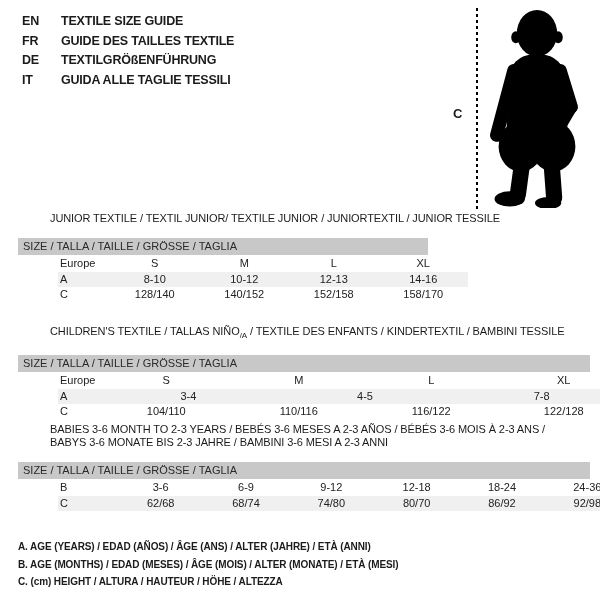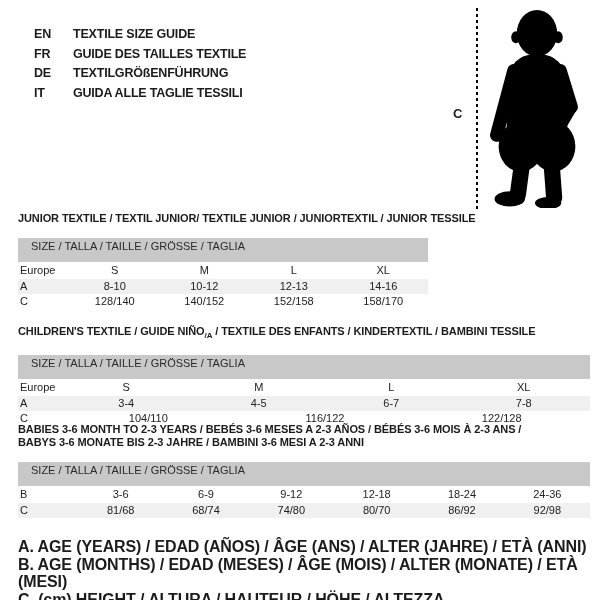--- a/index.html
+++ b/index.html
@@ -1,47 +1,47 @@
 <!DOCTYPE html>
 <html style="--bar-bg: #c8c8c8; --stripe-bg: #f0f0f0; --text: #1b1b1b; --silhouette: #000000;"><head>
 <meta charset="utf-8">
 <style>
   html,body{margin:0;padding:0;background:#fff;}
   .page{position:relative;width:600px;height:600px;background:#fff;overflow:hidden;
         font-family:"Liberation Sans", sans-serif;color:#1b1b1b;}
 
   
-  .langs{position:absolute;left:22px;top:25px;margin-left:12px;}
+  .langs{position:absolute;left:22px;top:12px;}
   .lang-row{display:flex;line-height:19.5px;font-size:12.5px;font-weight:bold;letter-spacing:-0.2px;}
   .lang-row .code{width:39px;}
 
   
   .figure{position:absolute;left:0;top:0;width:600px;height:215px;}
   .dotline{position:absolute;left:476px;top:8px;width:2px;height:202px;
            background:repeating-linear-gradient(to bottom,#000 0 3px,transparent 3px 6px);}
   .figlabel{position:absolute;left:453px;top:106px;font-size:13px;font-weight:bold;}
   .baby{position:absolute;left:486px;top:6px;width:102px;height:202px;}
 
   
   #tables .tsection{position:absolute;left:18px;}
   #tables .tsection:nth-child(1){top:212px;--tw:410px;--labelw:52px;}
   #tables .tsection:nth-child(2){top:325px;--tw:572px;--labelw:42px;}
   #tables .tsection:nth-child(3){top:423px;--tw:572px;--labelw:60px;}
-  .ttitle{font-size:11px;font-weight:bold;line-height:13px;letter-spacing:-0.1px;margin-bottom:13px;}
+  .ttitle{font-size:11px;font-weight:normal;line-height:13px;letter-spacing:-0.1px;margin-bottom:13px;margin-left:32px;}
   .ttitle sub{font-size:8px;}
-  .bar{width:var(--tw);height:24px;line-height:17px;background:var(--bar-bg);
-       color:#2a2a2a;font-size:11px;padding-left:13px;box-sizing:border-box;margin-bottom:1px;}
-  .trow{display:flex;width:var(--tw);height:15.5px;line-height:15.5px;font-size:11px;color:#222;}
+  .bar{width:var(--tw);height:17px;line-height:17px;background:var(--bar-bg);
+       color:#2a2a2a;font-size:11px;padding-left:5px;box-sizing:border-box;margin-bottom:1px;}
+  .trow{display:flex;width:var(--tw);height:15.5px;line-height:15.5px;font-size:11px;color:#222;margin-left:40px;}
   .trow.shaded{background:var(--stripe-bg);}
   .trow .lbl{width:var(--labelw);padding-left:2px;box-sizing:border-box;flex:none;}
   .trow .cell{flex:1;text-align:center;}
 
   
   .footnotes{position:absolute;left:18px;top:538px;}
-  .footnote{font-size:16px;font-weight:bold;line-height:17.5px;letter-spacing:-0.1px;}
+  .footnote{font-size:10px;font-weight:bold;line-height:17.5px;letter-spacing:-0.1px;}
 </style>
 </head>
 <body>
 
 <div class="page">
 
   <div class="langs" id="langs">
       <div class="lang-row">
         <span class="code">EN</span>
         <span class="ltitle">TEXTILE SIZE GUIDE</span>
@@ -106,40 +106,40 @@
         <div class="trow">
           <span class="lbl">C</span>
           <span class="cell">128/140</span>
           <span class="cell">140/152</span>
           <span class="cell">152/158</span>
           <span class="cell">158/170</span>
         </div>
       </div>
       <div class="tsection">
         <div class="ttitle">
-          <div class="ttitle-line"><span class="tseg">CHILDREN'S TEXTILE / GUIDE NIÑO</span><sub class="tseg">/A</sub><span class="tseg"> / TEXTILE DES ENFANTS / KINDERTEXTIL / BAMBINI TESSILE</span></div>
+          <div class="ttitle-line"><span class="tseg">CHILDREN'S TEXTILE / TALLAS NIÑO</span><sub class="tseg">/A</sub><span class="tseg"> / TEXTILE DES ENFANTS / KINDERTEXTIL / BAMBINI TESSILE</span></div>
         </div>
         <div class="bar">SIZE / TALLA / TAILLE / GRÖSSE / TAGLIA</div>
         <div class="trow">
           <span class="lbl">Europe</span>
           <span class="cell">S</span>
           <span class="cell">M</span>
           <span class="cell">L</span>
           <span class="cell">XL</span>
         </div>
         <div class="trow shaded">
           <span class="lbl">A</span>
           <span class="cell">3-4</span>
           <span class="cell">4-5</span>
-          <span class="cell">6-7</span>
           <span class="cell">7-8</span>
         </div>
         <div class="trow">
           <span class="lbl">C</span>
           <span class="cell">104/110</span>
+          <span class="cell">110/116</span>
           <span class="cell">116/122</span>
           <span class="cell">122/128</span>
         </div>
       </div>
       <div class="tsection">
         <div class="ttitle">
           <div class="ttitle-line"><span class="tseg">BABIES 3-6 MONTH TO 2-3 YEARS / BEBÉS 3-6 MESES A 2-3 AÑOS / BÉBÉS 3-6 MOIS À 2-3 ANS /</span></div>
           <div class="ttitle-line"><span class="tseg">BABYS 3-6 MONATE BIS 2-3 JAHRE / BAMBINI 3-6 MESI A 2-3 ANNI</span></div>
         </div>
         <div class="bar">SIZE / TALLA / TAILLE / GRÖSSE / TAGLIA</div>
@@ -147,21 +147,21 @@
           <span class="lbl">B</span>
           <span class="cell">3-6</span>
           <span class="cell">6-9</span>
           <span class="cell">9-12</span>
           <span class="cell">12-18</span>
           <span class="cell">18-24</span>
           <span class="cell">24-36</span>
         </div>
         <div class="trow shaded">
           <span class="lbl">C</span>
-          <span class="cell">81/68</span>
+          <span class="cell">62/68</span>
           <span class="cell">68/74</span>
           <span class="cell">74/80</span>
           <span class="cell">80/70</span>
           <span class="cell">86/92</span>
           <span class="cell">92/98</span>
         </div>
       </div>
     </div>
 
   <div class="footnotes" id="footnotes">

